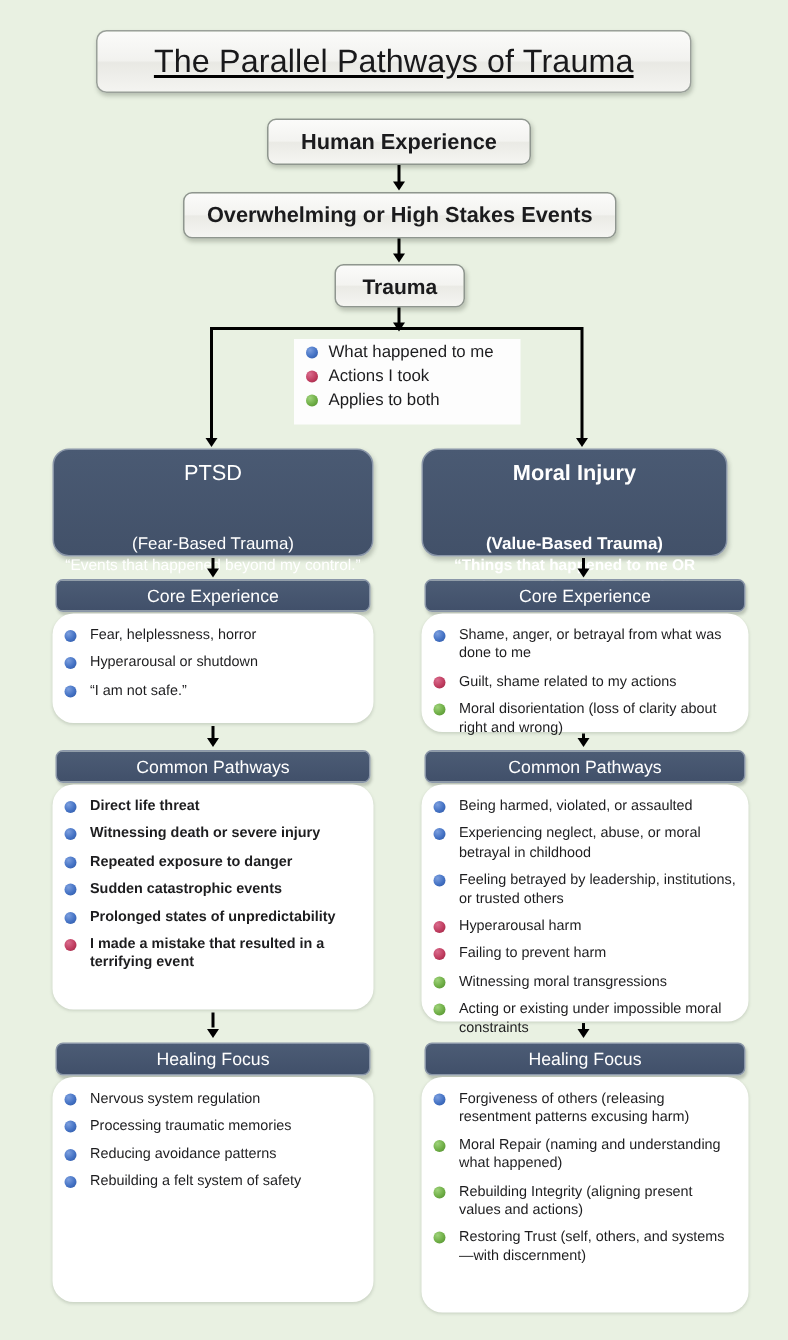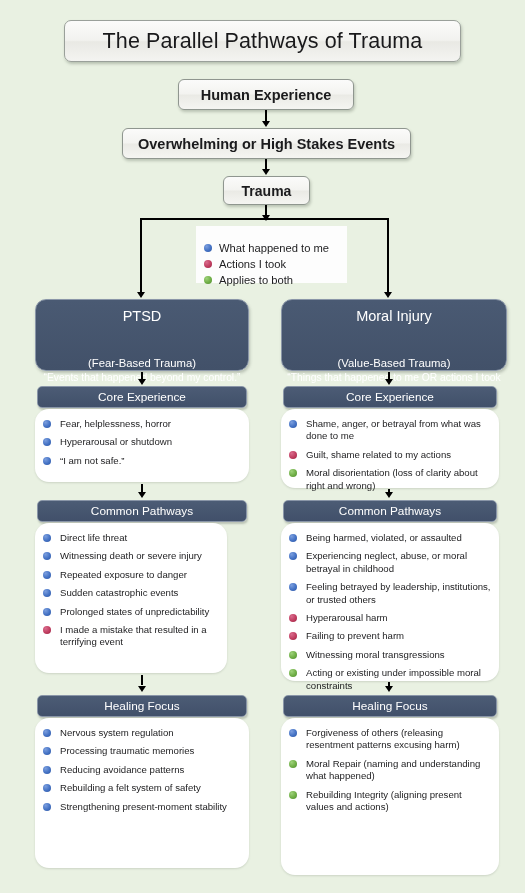--- a/index.html
+++ b/index.html
@@ -16,21 +16,21 @@
 
   
   .title-box {
     position: absolute;
     left: 64px; top: 20px;
     width: 397px; height: 42px;
     background: linear-gradient(to bottom, #fbfbfa 0%, #f2f2ef 48%, #e9e9e4 52%, #f4f4f1 100%);
     border: 1px solid #9aa09a;
     border-radius: 7px;
     box-shadow: 1px 2px 3px rgba(90,100,85,.35);
-    display: flex; align-items: center; justify-content: center;
+    display: flex; align-items: center; justify-content: center; text-decoration: underline;
   }
   .title-box span {
     font-size: 21.5px;
     color: #19191b;
     letter-spacing: .1px;
   }
 
   
   .greybox {
     position: absolute;
@@ -57,21 +57,21 @@
     border-right: 4.5px solid transparent;
     border-top: 6px solid #000;
   }
 
   
   .legend {
     position: absolute;
     left: 196px; top: 226px;
     width: 151px; height: 57px;
     background: #fdfdfd;
-    padding: 14px 6px 4px 8px;
+    padding: 1px 6px 4px 8px;
   }
   .legend-row {
     display: flex; align-items: center;
     height: 16px;
     font-size: 11.2px;
     color: #1d1d1f;
   }
   .legend-row .dot { margin-right: 7px; }
 
   
@@ -127,30 +127,30 @@
     align-items: flex-start;
     margin-bottom: 6px;
     font-size: 9.6px;
     line-height: 12.4px;
     color: #1d1d1f;
   }
   .card li .dot { margin-top: 2px; margin-right: 9px; }
   .card li .txt { flex: 1; }
 
   #head-ptsd  { left: 35px;  top: 299px; width: 214px; height: 72px; }
-  #head-mi    { left: 281px; top: 299px; width: 226px; height: 72px; }
+  #head-mi    { left: 281px; top: 299px; width: 204px; height: 72px; font-weight: bold; }
 
   #sh-l1 { left: 37px;  top: 386px; width: 210px; }
   #sh-r1 { left: 283px; top: 386px; width: 214px; }
   #cd-l1 { left: 35px;  top: 409px; width: 214px; height: 73px; }
   #cd-r1 { left: 281px; top: 409px; width: 218px; height: 79px; }
 
   #sh-l2 { left: 37px;  top: 500px; width: 210px; }
   #sh-r2 { left: 283px; top: 500px; width: 214px; }
-  #cd-l2 { left: 35px;  top: 523px; width: 192px; height: 150px; }
+  #cd-l2 { left: 35px;  top: 523px; width: 214px; height: 150px; font-weight: bold; }
   #cd-r2 { left: 281px; top: 523px; width: 218px; height: 158px; }
 
   #sh-l3 { left: 37px;  top: 695px; width: 210px; }
   #sh-r3 { left: 283px; top: 695px; width: 214px; }
   #cd-l3 { left: 35px;  top: 718px; width: 214px; height: 150px; }
   #cd-r3 { left: 281px; top: 718px; width: 218px; height: 157px; }
 </style>
 </head>
 <body>
 
@@ -346,34 +346,34 @@
         <span class="txt">Processing traumatic memories</span>
       </li>
       <li>
         <span class="dot blue"></span>
         <span class="txt">Reducing avoidance patterns</span>
       </li>
       <li>
         <span class="dot blue"></span>
         <span class="txt">Rebuilding a felt system of safety</span>
       </li>
-      <li>
-        <span class="dot blue"></span>
-        <span class="txt">Strengthening present-moment stability</span>
-      </li>
     </ul>
 </div>
 <div class="card" id="cd-r3">
   <ul>
       <li>
         <span class="dot blue"></span>
         <span class="txt">Forgiveness of others (releasing resentment patterns excusing harm)</span>
       </li>
       <li>
         <span class="dot green"></span>
         <span class="txt">Moral Repair (naming and understanding what happened)</span>
       </li>
       <li>
         <span class="dot green"></span>
         <span class="txt">Rebuilding Integrity (aligning present values and actions)</span>
       </li>
+      <li>
+        <span class="dot green"></span>
+        <span class="txt">Restoring Trust (self, others, and systems—with discernment)</span>
+      </li>
     </ul>
 </div>
 
 </body></html>

